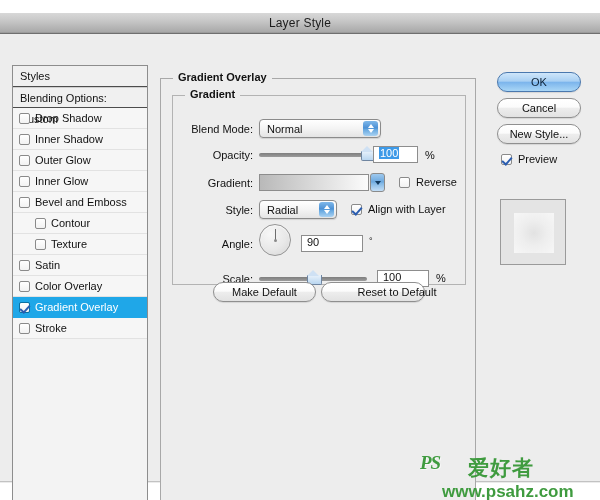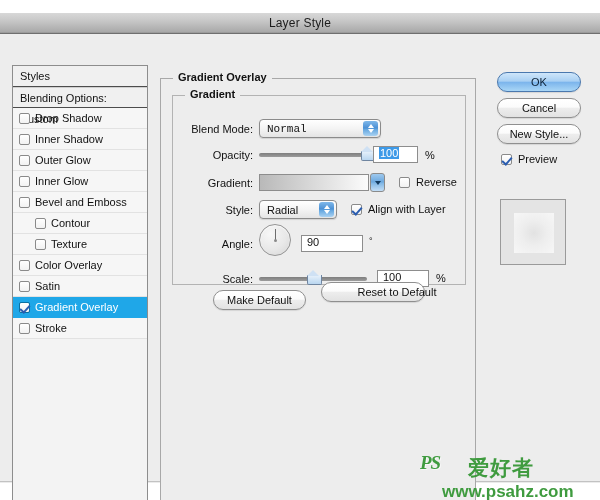--- a/index.html
+++ b/index.html
@@ -288,45 +288,45 @@
             <div class="style-row indent">
               <span class="cb"></span>
               <span class="lbl">Contour</span>
             </div>
             <div class="style-row indent">
               <span class="cb"></span>
               <span class="lbl">Texture</span>
             </div>
             <div class="style-row">
               <span class="cb"></span>
+              <span class="lbl">Satin</span>
+            </div>
+            <div class="style-row">
+              <span class="cb"></span>
               <span class="lbl">Color Overlay</span>
-            </div>
-            <div class="style-row">
-              <span class="cb"></span>
-              <span class="lbl">Satin</span>
             </div>
             <div class="style-row selected">
               <span class="cb checked"></span>
               <span class="lbl">Gradient Overlay</span>
             </div>
             <div class="style-row">
               <span class="cb"></span>
               <span class="lbl">Stroke</span>
             </div>
           </div>
       </div>
 
       <div class="main-group">
         <span class="group-legend">Gradient Overlay</span>
 
         <div class="sub-group">
           <span class="sub-legend">Gradient</span>
 
           <span class="lab" style="left:12px; top:27px; width:68px;">Blend Mode:</span>
-          <div class="popup" style="left:86px; top:23px; width:122px;font-family:Liberation Mono, monospace;">
+          <div class="popup" style="left:86px; top:23px; width:122px;">
             <span>Normal</span>
             <span class="arrows">
                 <i class="up"></i>
                 <i class="dn"></i>
               </span>
           </div>
 
           <span class="lab" style="left:12px; top:53px; width:68px;">Opacity:</span>
           <div class="slider" style="left:86px; top:51px; width:108px;">
             <div class="track"></div>
@@ -374,21 +374,21 @@
           <div class="slider" style="left:86px; top:175px; width:108px;">
             <div class="track"></div>
             <div class="thumb" id="scale-thumb" style="left: 50%;"></div>
           </div>
           <div class="numfield" style="left:204px; top:174px; width:52px;">
             <span>100</span>
           </div>
           <span class="unit" style="left:263px; top:176px;">%</span>
         </div>
 
-        <div class="btn" style="left:52px; top:203px; width:93px;margin-top:8px;">Make Default</div>
+        <div class="btn" style="left:52px; top:203px; width:103px;">Make Default</div>
         <div class="btn" style="left:160px; top:203px; width:104px;padding-left:48px;">Reset to Default</div>
       </div>
 
       <div class="btn primary" style="left:497px; top:38px; width:84px;">OK</div>
       <div class="btn" style="left:497px; top:64px; width:84px;">Cancel</div>
       <div class="btn" style="left:497px; top:90px; width:84px;">New Style...</div>
 
       <div class="chk" style="left:501px; top:119px;">
         <span class="cb checked" id="preview-cb"></span>
         <span class="lbl2">Preview</span>

